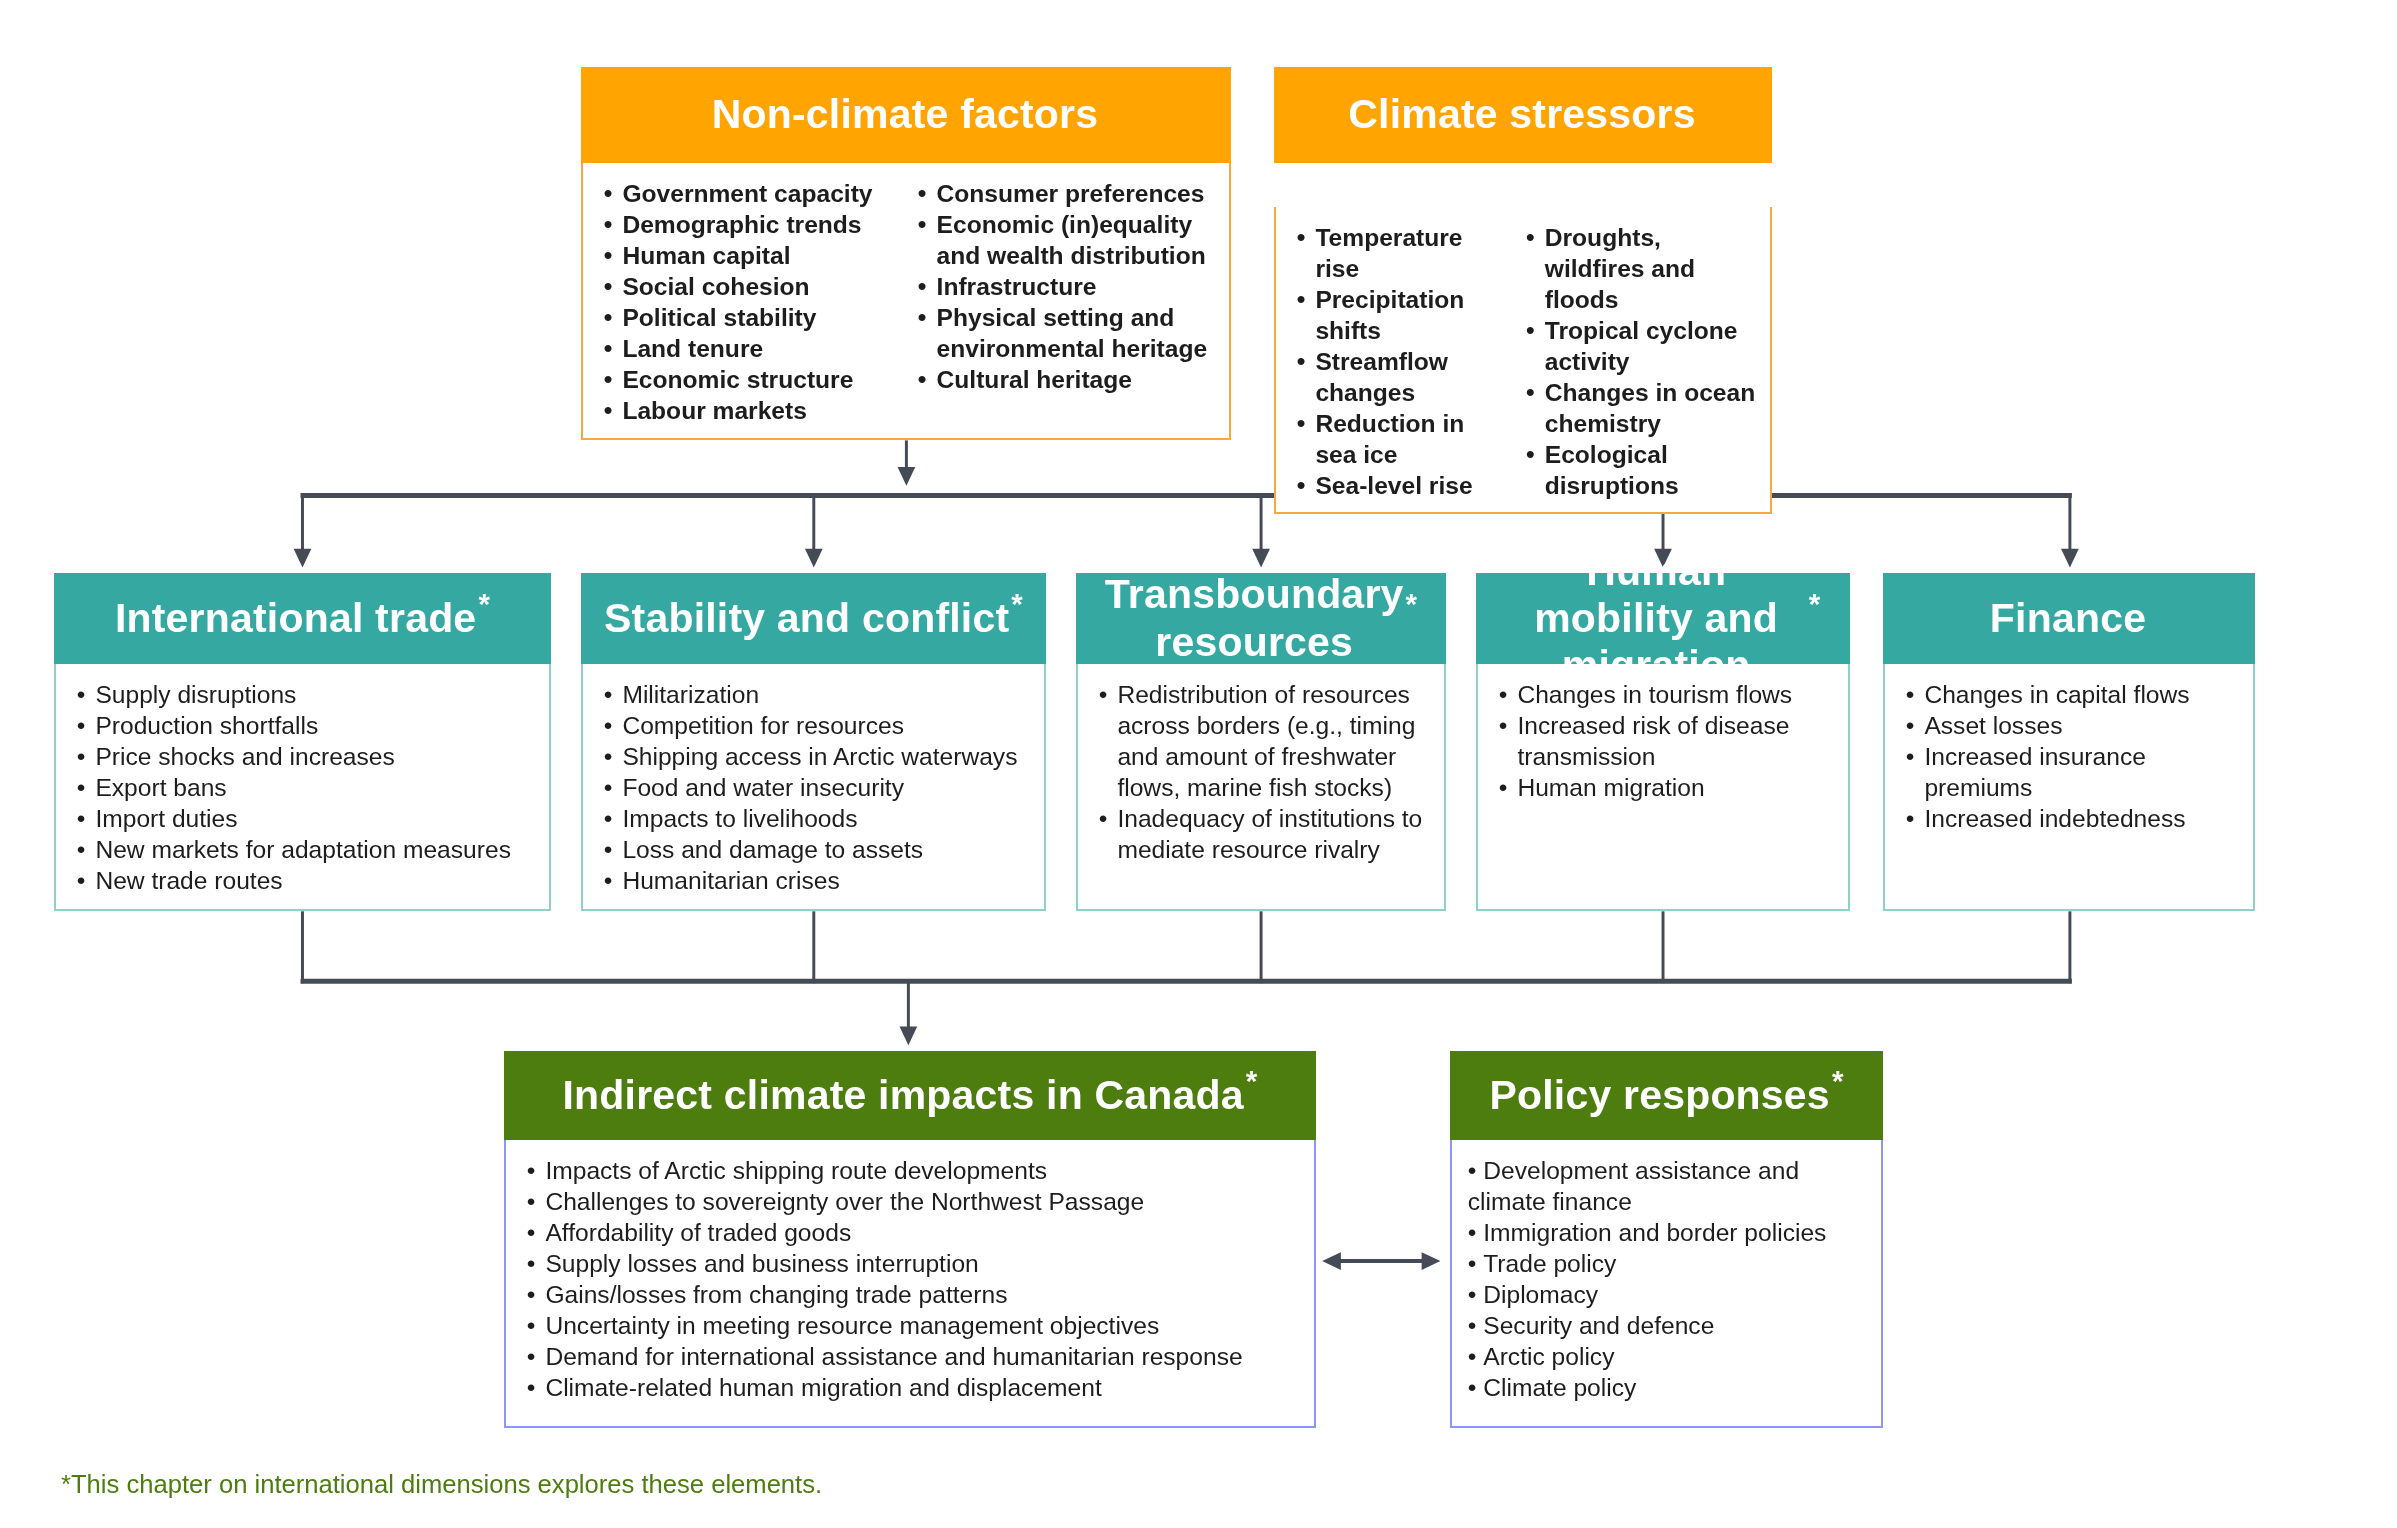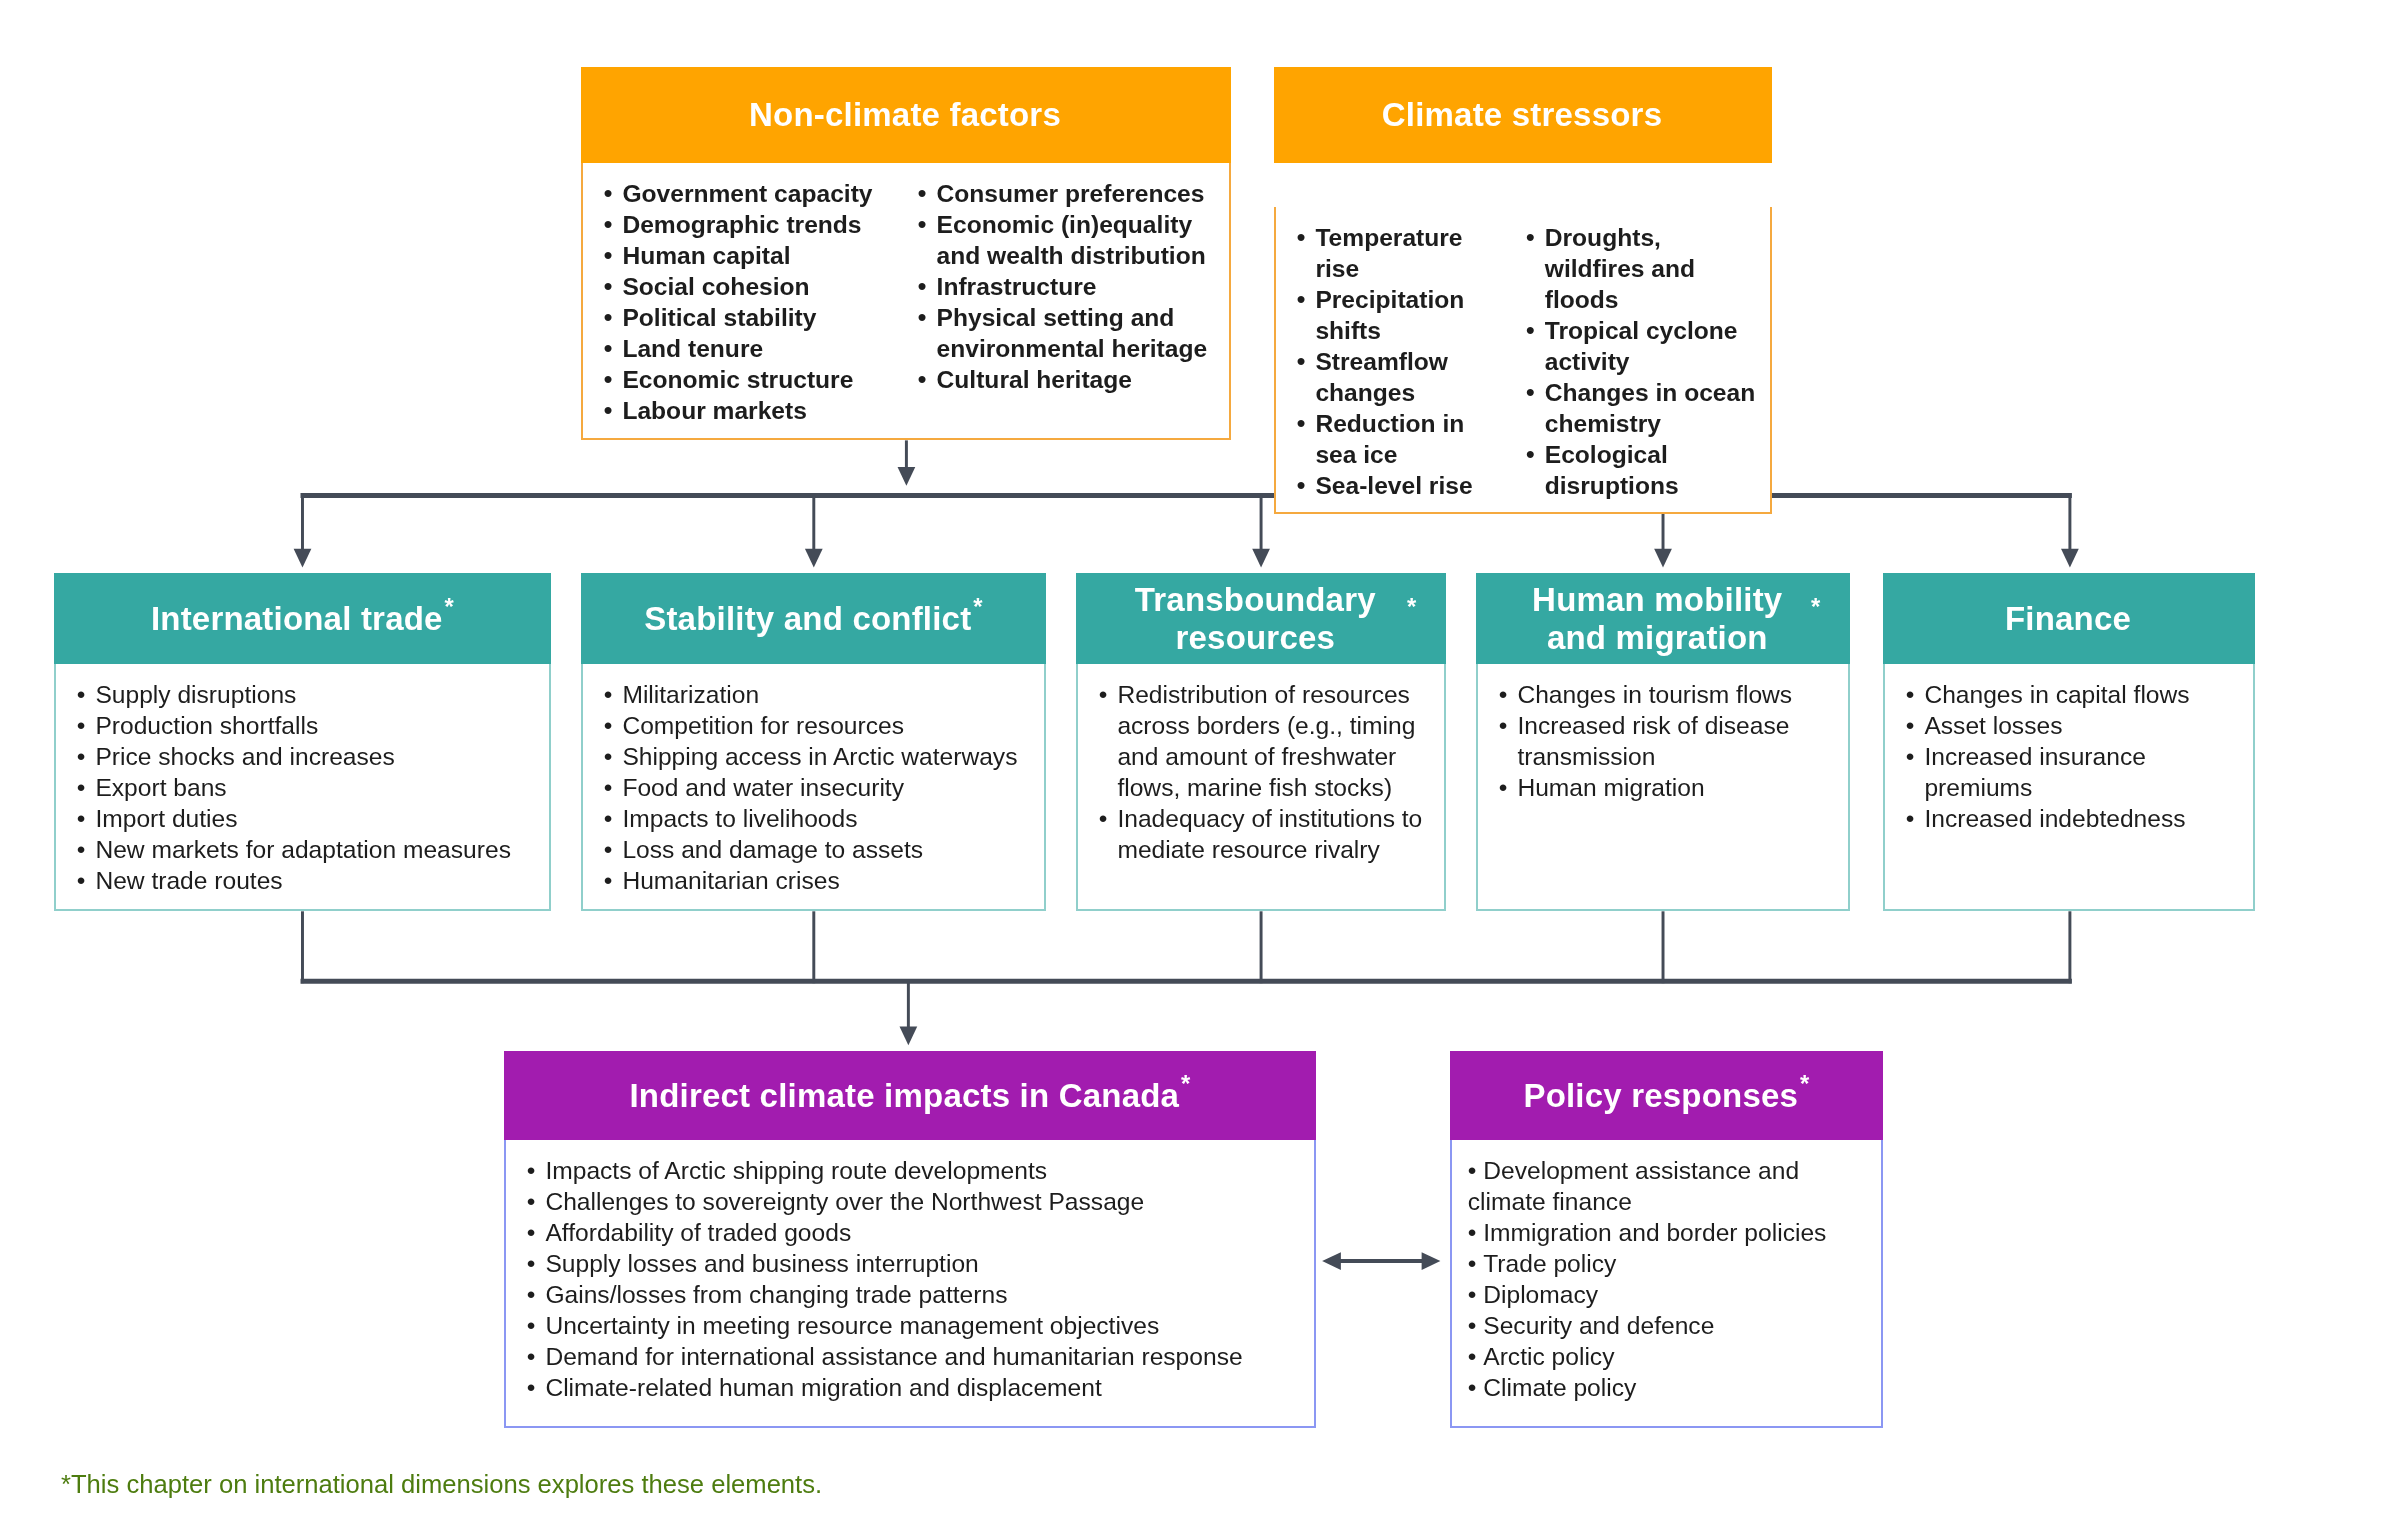--- a/index.html
+++ b/index.html
@@ -7,28 +7,28 @@
 
   .canvas { position:relative; width:2398px; height:1529px; background:#ffffff; overflow:hidden; }
 
   .connectors { position:absolute; left:0; top:0; width:2398px; height:1529px; pointer-events:none; }
 
   .box { position:absolute; display:flex; flex-direction:column; background:#ffffff; }
 
   .hdr {
     display:flex; align-items:center; justify-content:center;
     text-align:center; color:#ffffff; font-weight:700;
-    font-size:33px; line-height:1.15; letter-spacing:0.2px;
+    font-size:41px; line-height:1.15; letter-spacing:0.2px;
     flex:0 0 auto; padding:0 9.9px;
   }
   .hdr .sup { font-size:0.72em; position:relative; top:-0.5em; margin-left:2px; }
 
   .orange > .hdr { background:#FFA400; height:96px; }
   .teal   > .hdr { background:#35A8A2; height:91px; }
-  .blue   > .hdr { background:#a21caf; height:89px; }
+  .blue   > .hdr { background:#4d7c0f; height:89px; }
   .narrow-hdr > .hdr { padding:0 29.6px; }
 
   .bx-body {
     flex:1 1 auto; background:#ffffff;
     padding:15.8px 11.8px 9.9px 15.8px;
     font-size:24.6px; line-height:1.26;
   }
   .orange > .bx-body { border:2px solid #F5A93F; border-top:none; }
   .teal   > .bx-body { border:2px solid #90CFCB; border-top:none; }
   .blue   > .bx-body { border:2px solid #8B97F3; border-top:none; }

